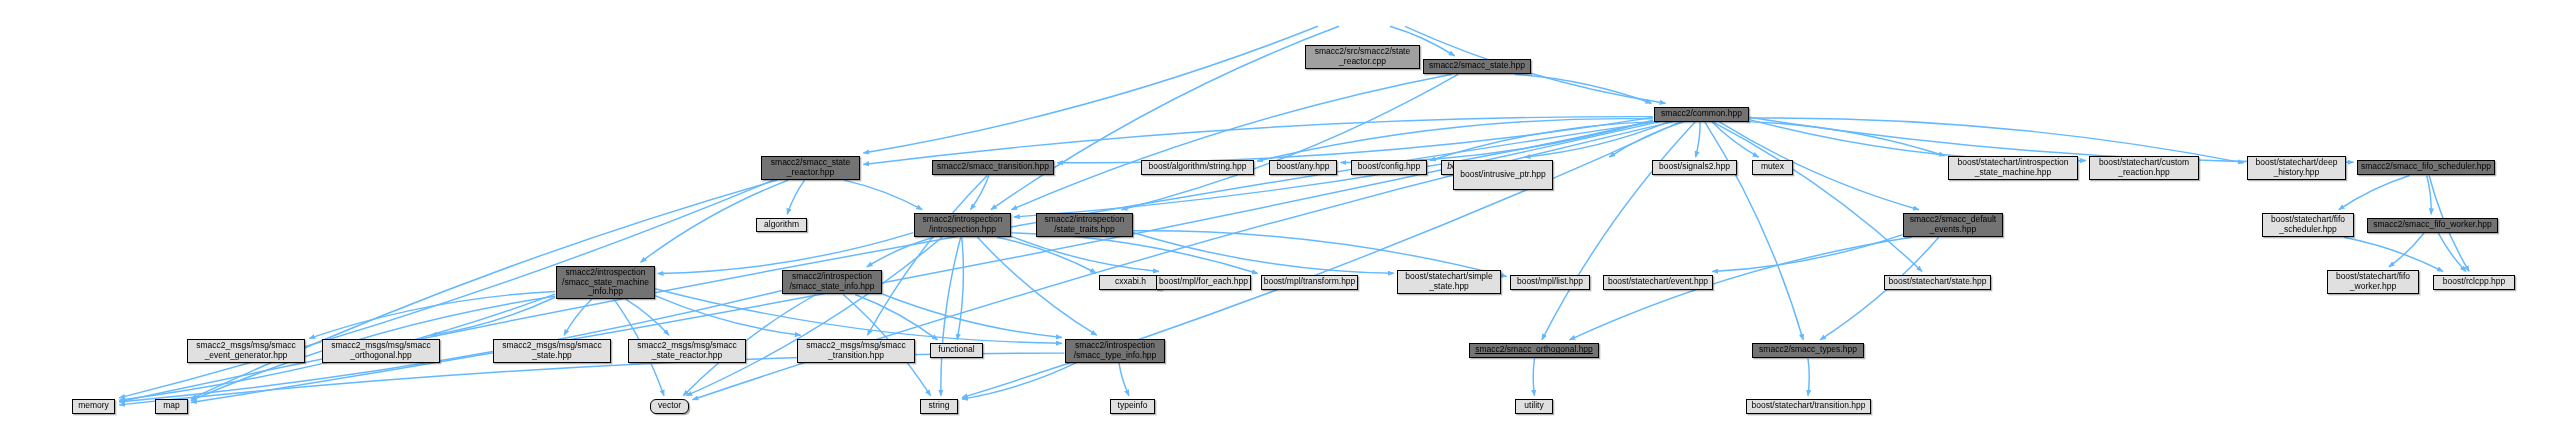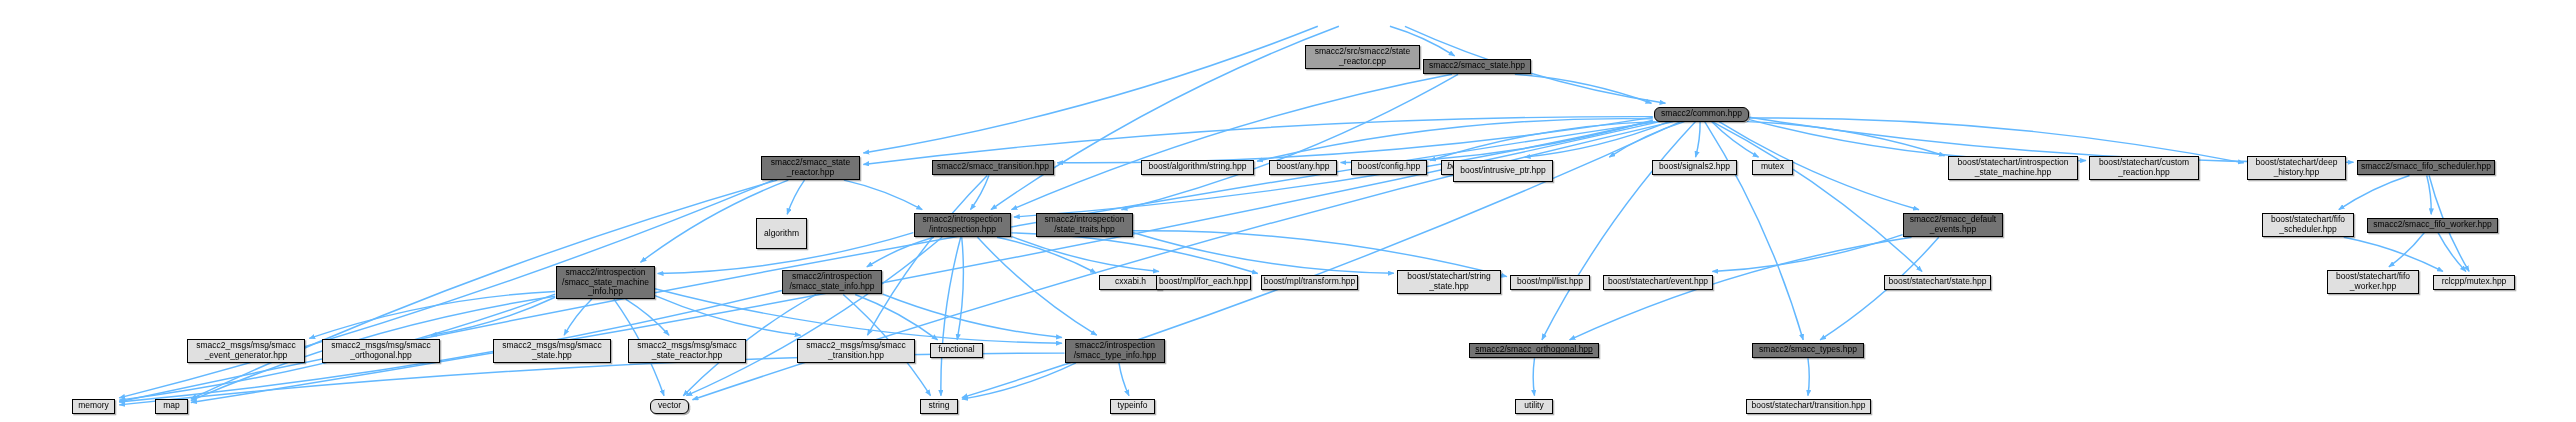--- a/index.html
+++ b/index.html
@@ -104,21 +104,21 @@
       </g>
   </svg>
   <div id="nodes">
       <div class="node n-root" style="left: 1305px; top: 2px; width: 115px; height: 24px; margin-top: 43px;">
         <span>smacc2/src/smacc2/state
 _reactor.cpp</span>
       </div>
       <div class="node n-white" style="left: 1423px; top: 59px; width: 108px; height: 14.5px;">
         <span>smacc2/smacc_state.hpp</span>
       </div>
-      <div class="node n-white" style="left: 1654px; top: 107px; width: 95px; height: 14.5px; border-radius: 6px;">
+      <div class="node n-white" style="left: 1654px; top: 107px; width: 95px; height: 14.5px;">
         <span>smacc2/common.hpp</span>
       </div>
       <div class="node n-white" style="left: 761px; top: 156px; width: 99px; height: 24px;">
         <span>smacc2/smacc_state
 _reactor.hpp</span>
       </div>
       <div class="node n-white" style="left: 932px; top: 160px; width: 122px; height: 14.5px;">
         <span>smacc2/smacc_transition.hpp</span>
       </div>
       <div class="node n-grey" style="left: 1141px; top: 160px; width: 113px; height: 14.5px;">
@@ -126,21 +126,21 @@
       </div>
       <div class="node n-grey" style="left: 1269px; top: 160px; width: 68px; height: 14.5px;">
         <span>boost/any.hpp</span>
       </div>
       <div class="node n-grey" style="left: 1351px; top: 160px; width: 76px; height: 14.5px;">
         <span>boost/config.hpp</span>
       </div>
       <div class="node n-grey" style="left: 1441px; top: 160px; width: 82px; height: 14.5px; font-style: italic;">
         <span>boost/function.hpp</span>
       </div>
-      <div class="node n-grey" style="left: 1453px; top: 160px; width: 100px; height: 22px;">
+      <div class="node n-grey" style="left: 1453px; top: 160px; width: 100px; height: 30px;">
         <span>boost/intrusive_ptr.hpp</span>
       </div>
       <div class="node n-grey" style="left: 1652px; top: 160px; width: 85px; height: 14.5px;">
         <span>boost/signals2.hpp</span>
       </div>
       <div class="node n-grey" style="left: 1752px; top: 160px; width: 41px; height: 14.5px;">
         <span>mutex</span>
       </div>
       <div class="node n-grey" style="left: 1948px; top: 156px; width: 130px; height: 24px;">
         <span>boost/statechart/introspection
@@ -150,21 +150,21 @@
         <span>boost/statechart/custom
 _reaction.hpp</span>
       </div>
       <div class="node n-grey" style="left: 2247px; top: 156px; width: 99px; height: 24px;">
         <span>boost/statechart/deep
 _history.hpp</span>
       </div>
       <div class="node n-white" style="left: 2357px; top: 160px; width: 138px; height: 14.5px;">
         <span>smacc2/smacc_fifo_scheduler.hpp</span>
       </div>
-      <div class="node n-grey" style="left: 756px; top: 218px; width: 51px; height: 31px;">
+      <div class="node n-grey" style="left: 756px; top: 218px; width: 51px; height: 14px;">
         <span>algorithm</span>
       </div>
       <div class="node n-white" style="left: 914px; top: 213px; width: 97px; height: 24px;">
         <span>smacc2/introspection
 /introspection.hpp</span>
       </div>
       <div class="node n-white" style="left: 1036px; top: 213px; width: 97px; height: 24px;">
         <span>smacc2/introspection
 /state_traits.hpp</span>
       </div>
@@ -191,38 +191,38 @@
       <div class="node n-grey" style="left: 1099px; top: 275px; width: 63px; height: 14.5px;">
         <span>cxxabi.h</span>
       </div>
       <div class="node n-grey" style="left: 1156px; top: 275px; width: 95px; height: 14.5px;">
         <span>boost/mpl/for_each.hpp</span>
       </div>
       <div class="node n-grey" style="left: 1261px; top: 275px; width: 97px; height: 14.5px;">
         <span>boost/mpl/transform.hpp</span>
       </div>
       <div class="node n-grey" style="left: 1397px; top: 270px; width: 104px; height: 24px;">
-        <span>boost/statechart/string
+        <span>boost/statechart/simple
 _state.hpp</span>
       </div>
       <div class="node n-grey" style="left: 1510px; top: 275px; width: 80px; height: 14.5px;">
         <span>boost/mpl/list.hpp</span>
       </div>
       <div class="node n-grey" style="left: 1603px; top: 275px; width: 110px; height: 14.5px;">
         <span>boost/statechart/event.hpp</span>
       </div>
       <div class="node n-grey" style="left: 1884px; top: 275px; width: 107px; height: 14.5px;">
         <span>boost/statechart/state.hpp</span>
       </div>
       <div class="node n-grey" style="left: 2327px; top: 270px; width: 92px; height: 24px;">
         <span>boost/statechart/fifo
 _worker.hpp</span>
       </div>
       <div class="node n-grey" style="left: 2433px; top: 275px; width: 82px; height: 14.5px;">
-        <span>rclcpp/mutex.hpp</span>
+        <span>boost/rclcpp.hpp</span>
       </div>
       <div class="node n-grey" style="left: 187px; top: 339px; width: 118px; height: 24px;">
         <span>smacc2_msgs/msg/smacc
 _event_generator.hpp</span>
       </div>
       <div class="node n-grey" style="left: 322px; top: 339px; width: 118px; height: 24px;">
         <span>smacc2_msgs/msg/smacc
 _orthogonal.hpp</span>
       </div>
       <div class="node n-grey" style="left: 493px; top: 339px; width: 118px; height: 24px;">

